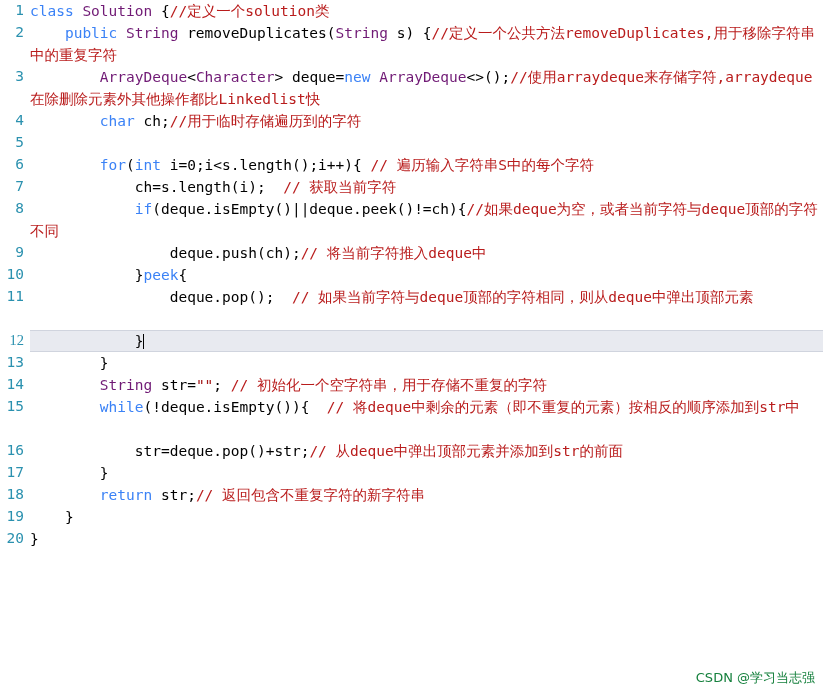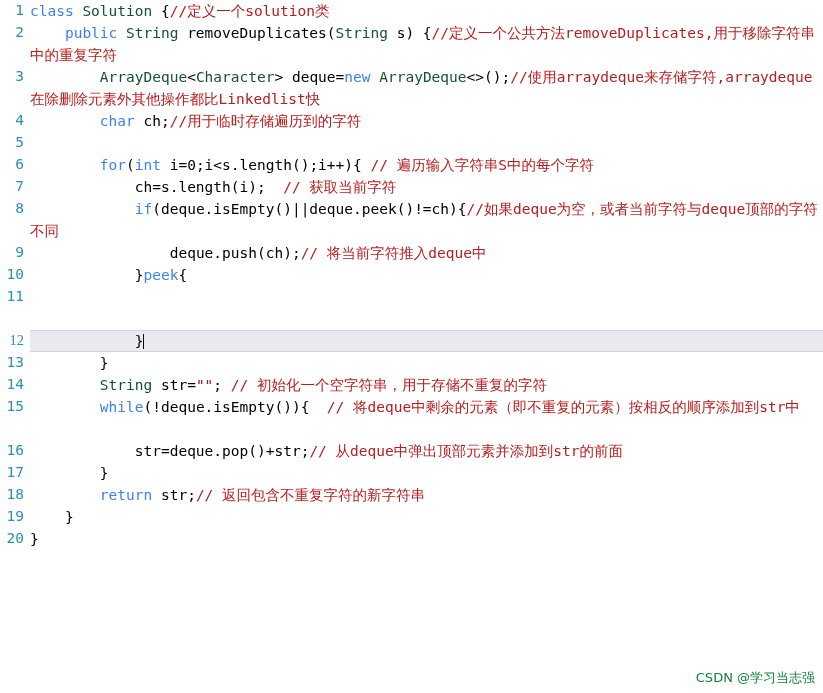--- a/index.html
+++ b/index.html
@@ -58,21 +58,21 @@
   .hl {
     position: absolute;
     left: 0;
     width: 823px;
     background: #e8eaf0;
     border-top: 1px solid #d0d4de;
     border-bottom: 1px solid #d0d4de;
     box-sizing: border-box;
   }
   .kw { color: #3b82f6; }
-  .type { color: #14532d; }
+  .type { color: #701a75; }
   .str { color: #a31515; }
   .cmt { color: #b91c1c; }
   .plain { color: #000000; }
   .watermark {
     position: absolute;
     right: 8px;
     bottom: 6px;
     color: #15803d;
     font-size: 13px;
     font-family: "DejaVu Sans", sans-serif;
@@ -117,20 +117,21 @@
       <div class="line" style="top: 1px;"><span class="kw">class </span><span class="type">Solution </span><span class="plain">{</span><span class="cmt">//定义一个solution类</span></div>
       <div class="line" style="top: 23px;"><span class="plain">    </span><span class="kw">public </span><span class="type">String </span><span class="plain">removeDuplicates(</span><span class="type">String </span><span class="plain">s) {</span><span class="cmt">//定义一个公共方法removeDuplicates,用于移除字符串中的重复字符</span></div>
       <div class="line" style="top: 67px;"><span class="plain">        </span><span class="type">ArrayDeque</span><span class="plain">&lt;</span><span class="type">Character</span><span class="plain">&gt; deque=</span><span class="kw">new </span><span class="type">ArrayDeque</span><span class="plain">&lt;&gt;();</span><span class="cmt">//使用arraydeque来存储字符,arraydeque在除删除元素外其他操作都比Linkedlist快</span></div>
       <div class="line" style="top: 111px;"><span class="plain">        </span><span class="kw">char </span><span class="plain">ch;</span><span class="cmt">//用于临时存储遍历到的字符</span></div>
       <div class="line" style="top: 133px;"></div>
       <div class="line" style="top: 155px;"><span class="plain">        </span><span class="kw">for</span><span class="plain">(</span><span class="kw">int </span><span class="plain">i=0;i&lt;s.length();i++){ </span><span class="cmt">// 遍历输入字符串S中的每个字符</span></div>
       <div class="line" style="top: 177px;"><span class="plain">            ch=s.length(i);  </span><span class="cmt">// 获取当前字符</span></div>
       <div class="line" style="top: 199px;"><span class="plain">            </span><span class="kw">if</span><span class="plain">(deque.isEmpty()||deque.peek()!=ch){</span><span class="cmt">//如果deque为空，或者当前字符与deque顶部的字符不同</span></div>
       <div class="line" style="top: 243px;"><span class="plain">                deque.push(ch);</span><span class="cmt">// 将当前字符推入deque中</span></div>
       <div class="line" style="top: 265px;"><span class="plain">            }</span><span class="kw">peek</span><span class="plain">{</span></div>
+      <div class="line" style="top: 287px;"><span class="plain">                deque.pop();  </span><span class="cmt">// 如果当前字符与deque顶部的字符相同，则从deque中弹出顶部元素</span></div>
       <div class="line" style="top: 331px;"><span class="plain">            }</span><span class="cursor"></span></div>
       <div class="line" style="top: 353px;"><span class="plain">        }</span></div>
       <div class="line" style="top: 375px;"><span class="plain">        </span><span class="type">String </span><span class="plain">str=</span><span class="str">""</span><span class="plain">; </span><span class="cmt">// 初始化一个空字符串，用于存储不重复的字符</span></div>
       <div class="line" style="top: 397px;"><span class="plain">        </span><span class="kw">while</span><span class="plain">(!deque.isEmpty()){  </span><span class="cmt">// 将deque中剩余的元素（即不重复的元素）按相反的顺序添加到str中</span></div>
       <div class="line" style="top: 441px;"><span class="plain">            str=deque.pop()+str;</span><span class="cmt">// 从deque中弹出顶部元素并添加到str的前面</span></div>
       <div class="line" style="top: 463px;"><span class="plain">        }</span></div>
       <div class="line" style="top: 485px;"><span class="plain">        </span><span class="kw">return </span><span class="plain">str;</span><span class="cmt">// 返回包含不重复字符的新字符串</span></div>
       <div class="line" style="top: 507px;"><span class="plain">    }</span></div>
       <div class="line" style="top: 529px;"><span class="plain">}</span></div>
     </div>

